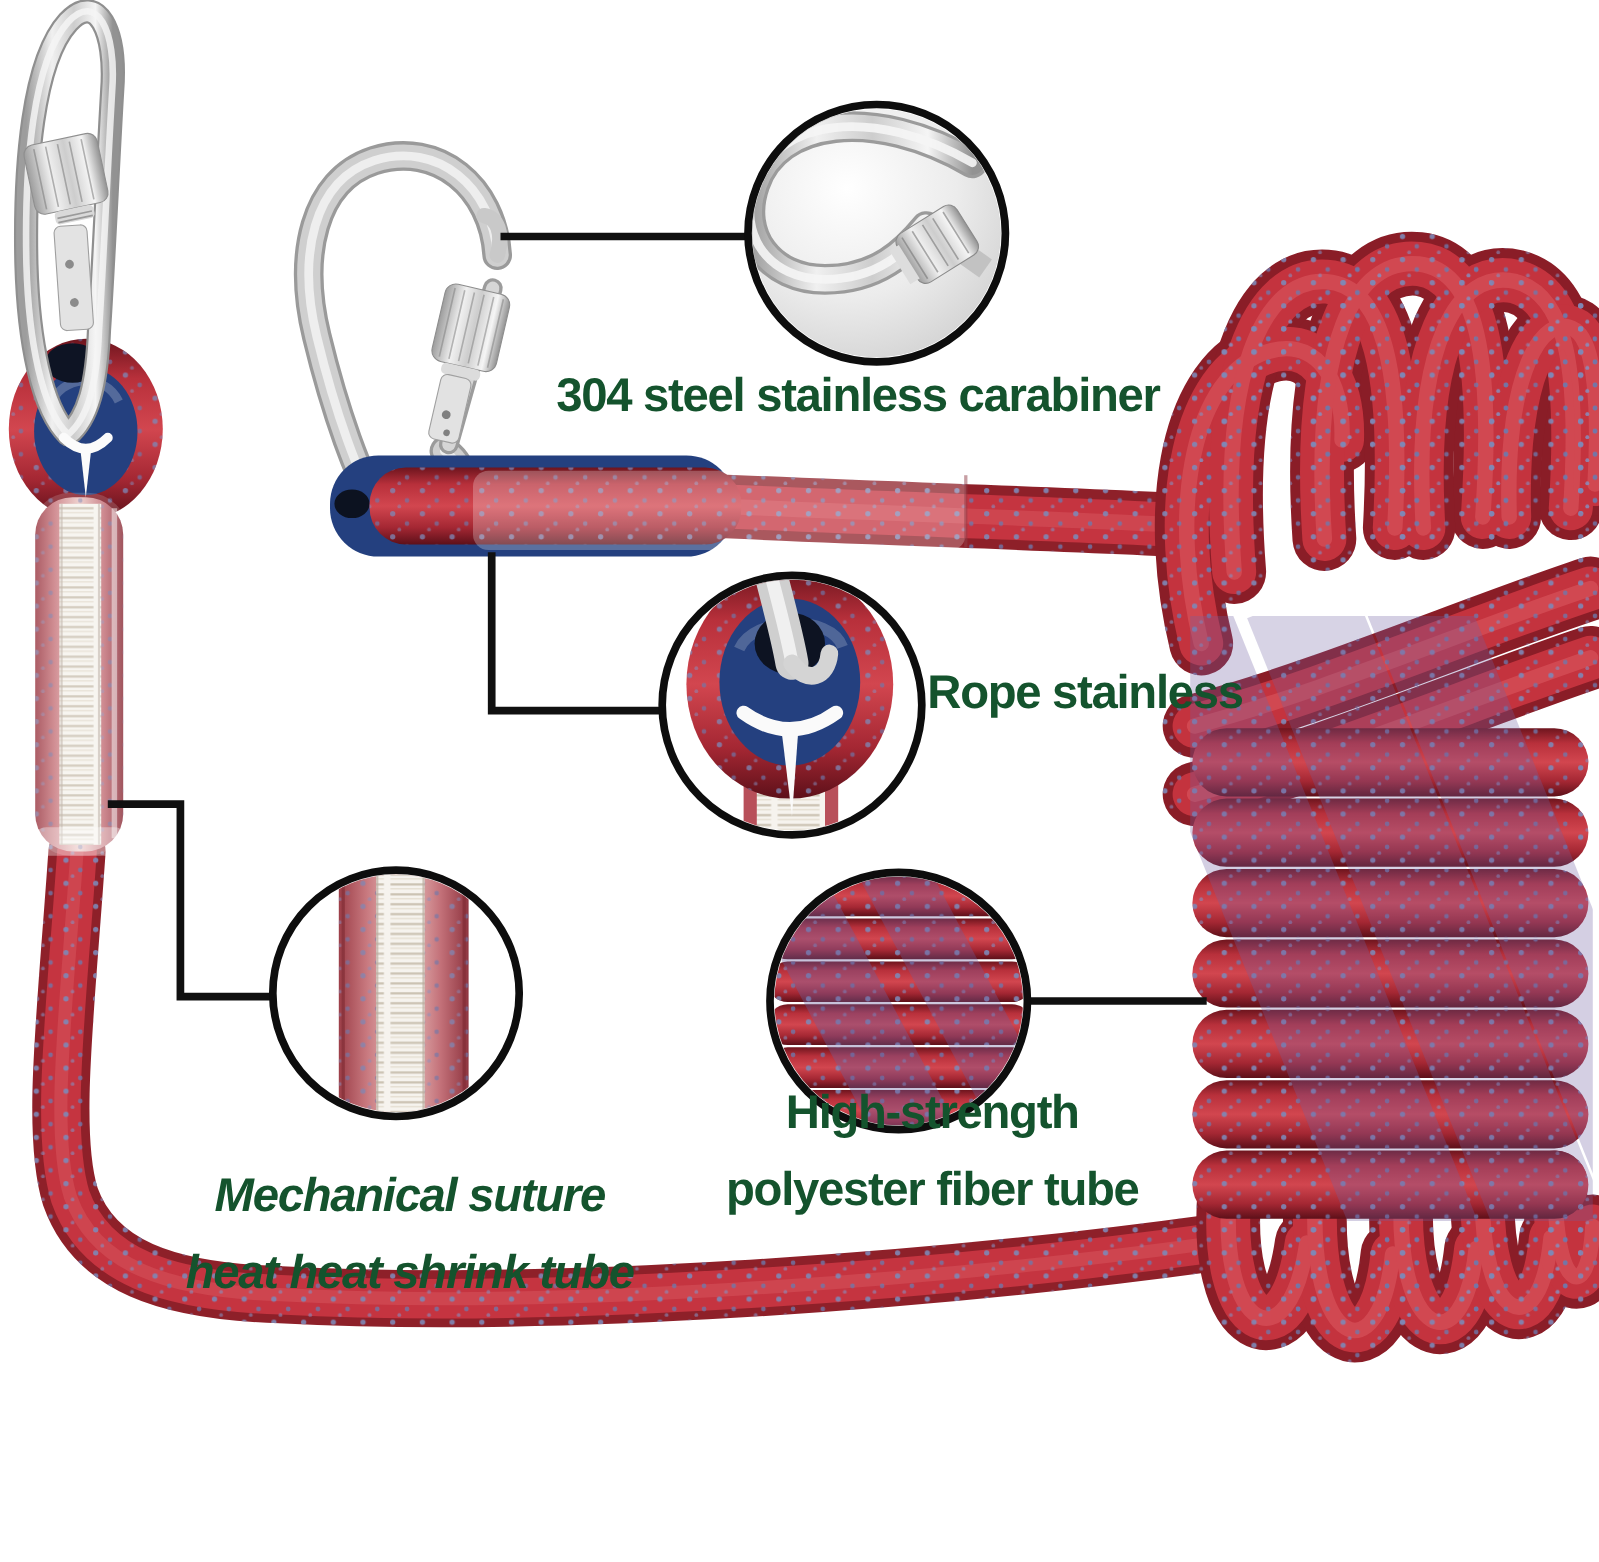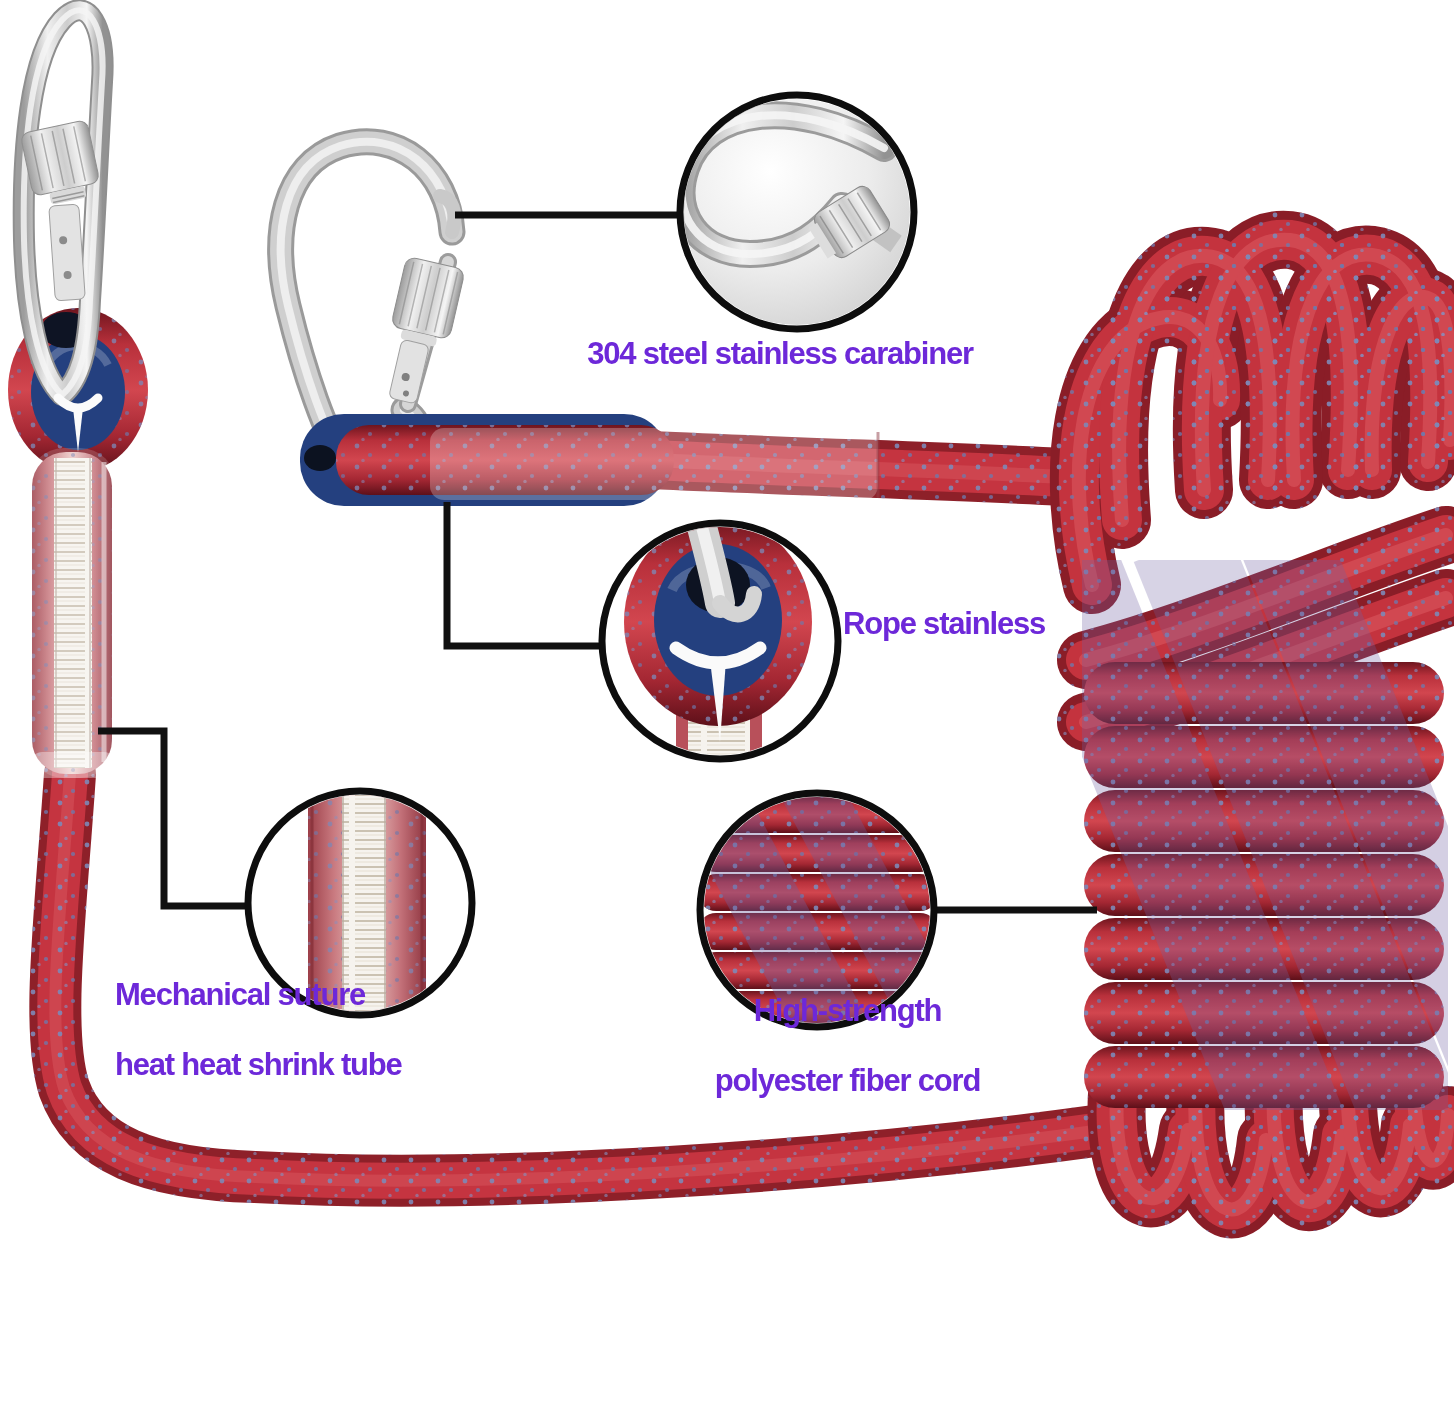--- a/index.html
+++ b/index.html
@@ -1,23 +1,23 @@
 <!DOCTYPE html>
 <html><head>
 <meta charset="utf-8">
 <style>
   html,body{margin:0;padding:0;background:#ffffff;}
   .stage{position:relative;width:1454px;height:1420px;background:#ffffff;overflow:hidden;
          font-family:"Liberation Sans", sans-serif;}
   .stage svg{position:absolute;left:0;top:0;}
-  .lbl{position:absolute;font-weight:700;font-size:31px;letter-spacing:-1.2px;color:#6d28d9;white-space:nowrap;}
+  .lbl{position:absolute;font-weight:700;font-size:43px;letter-spacing:-1.2px;color:#14532d;white-space:nowrap;}
   .lbl.two{line-height:70px;}
   #lbl-carabiner{left:420px;top:336px;width:720px;text-align:center;}
   #lbl-thimbles{left:843px;top:606px;}
-  #lbl-suture{left:115px;top:960px;width:515px;text-align:left;}
+  #lbl-suture{left:115px;top:1052px;width:515px;text-align:center;font-style:italic;}
   #lbl-cord{left:590px;top:976px;width:515px;text-align:center;}
 
   
   .cb{fill:none;stroke:#8a1d27;stroke-linecap:round;stroke-width:58;}
   .cc{fill:none;stroke:#c4333e;stroke-linecap:round;stroke-width:40;}
   .ch{fill:none;stroke:#dd5a62;stroke-linecap:round;stroke-width:14;opacity:.55;}
   .cs{fill:none;stroke:url(#speck);stroke-linecap:round;stroke-width:58;}
   
   .pb{fill:none;stroke:#8e2029;stroke-linecap:round;stroke-width:52;}
   .pc{fill:none;stroke:#c53440;stroke-linecap:round;stroke-width:36;}
@@ -296,16 +296,16 @@
 </svg>
 
 <div id="lbl-carabiner" class="lbl">304 steel stainless carabiner</div>
 <div id="lbl-thimbles" class="lbl">Rope stainless</div>
 <div id="lbl-suture" class="lbl two">
   <div>Mechanical suture</div>
   <div>heat heat shrink tube</div>
 </div>
 <div id="lbl-cord" class="lbl two">
   <div>High-strength</div>
-  <div>polyester fiber cord</div>
+  <div>polyester fiber tube</div>
 </div>
 
 </div>
 
 </body></html>

